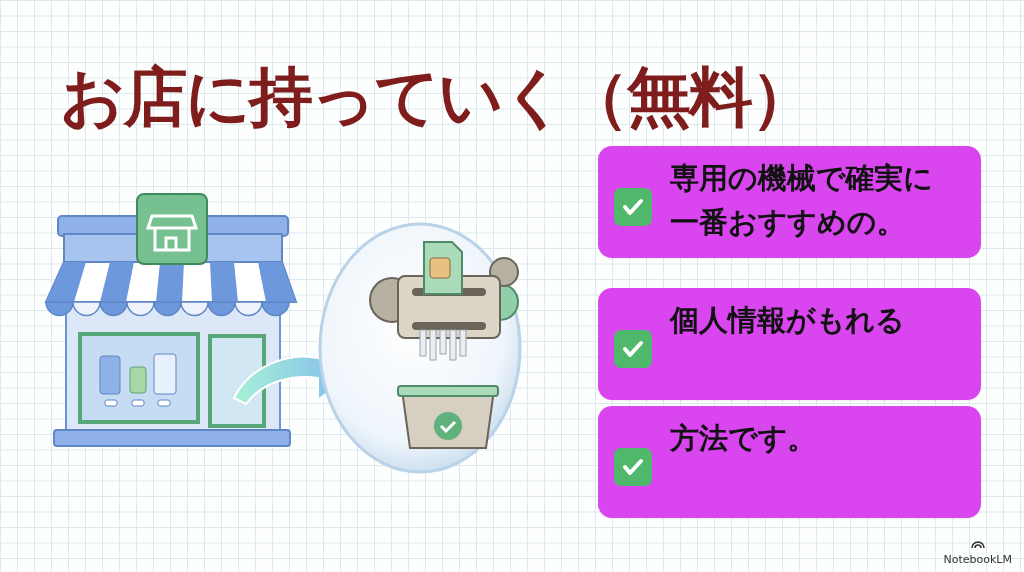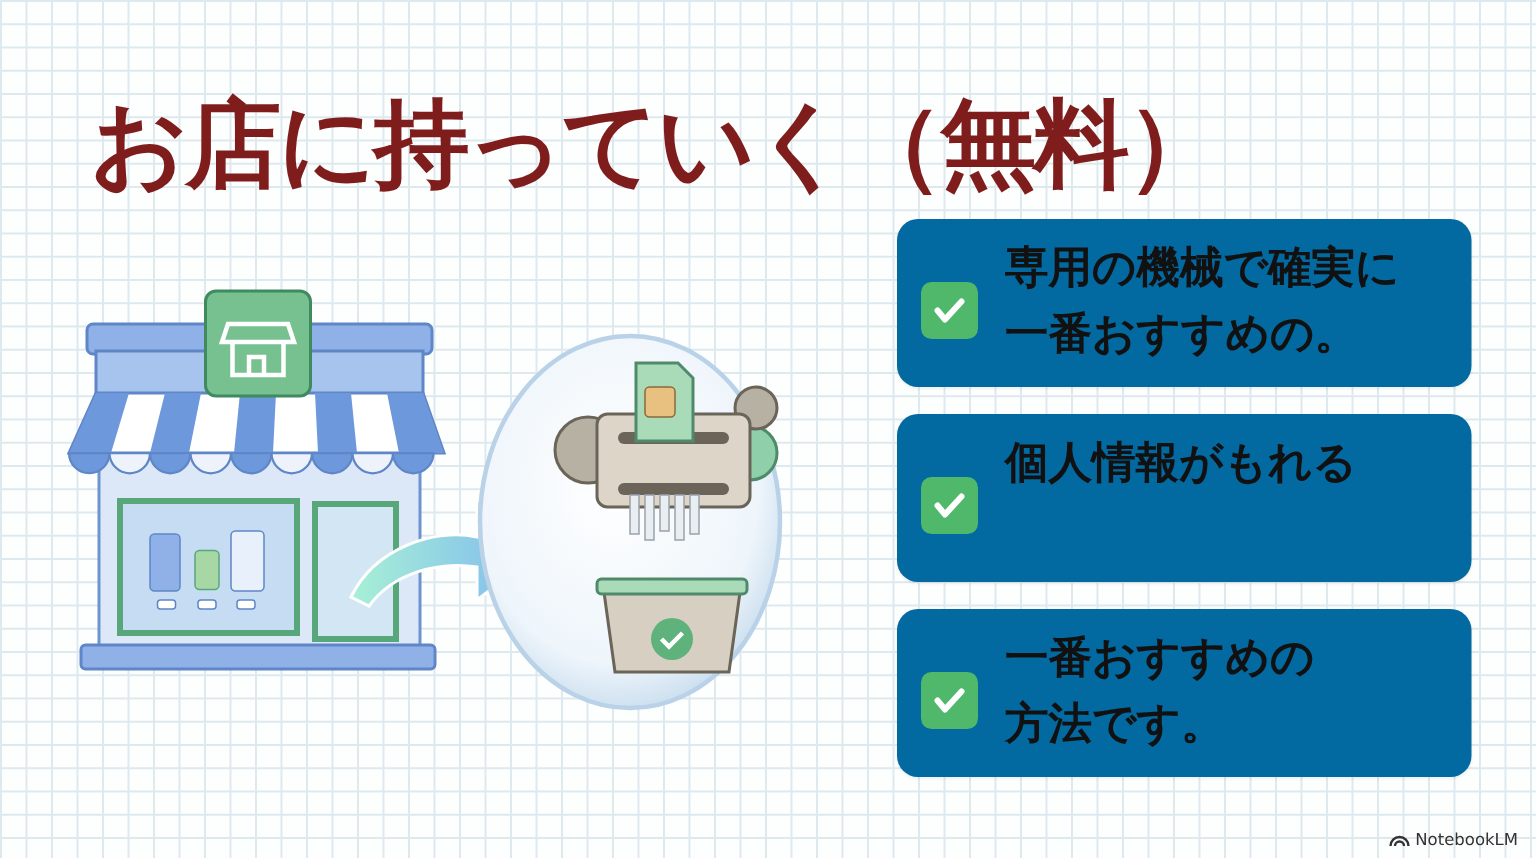--- a/index.html
+++ b/index.html
@@ -12,35 +12,35 @@
     background-size:17px 15.5px;
     font-family:"DejaVu Sans", sans-serif;
   }
   .title {
     position:absolute; left:60px; top:52px;
     font-size:64px; font-weight:bold; color:#7f1d1d; letter-spacing:-2px;
     line-height:90px; white-space:nowrap;
   }
   .card {
     position:absolute; left:598px; width:383px; height:112px;
-    background:#0369a1; border-radius:14px;
+    background:#d946ef; border-radius:14px;
     box-shadow:0 1px 2px rgba(0,0,0,0.06);
   }
   .card .check {
     position:absolute; left:16px; top:42px; width:38px; height:38px;
     background:#4fb86a; border-radius:7px;
   }
   .card .check svg { position:absolute; left:6px; top:6px; }
   .card .text {
     position:absolute; left:72px; top:10px; right:10px;
     font-size:29px; font-weight:bold; color:#111; line-height:44px;
   }
   .footer {
     position:absolute; right:12px; bottom:6px; font-size:11px; color:#333;
-    display:flex; align-items:center; gap:4px;
+    display:flex; align-items:center; gap:4px;flex-direction:column;
   }
   .illus { position:absolute; left:0; top:0; }
 </style>
 </head>
 <body>
 
 <div class="title">お店に持っていく（無料）</div>
 
 <svg class="illus" width="600" height="572" viewBox="0 0 600 572">
 
@@ -127,39 +127,38 @@
     <svg width="26" height="26" viewBox="0 0 26 26">
         <path d="M5 13 l5 6 l11 -12" fill="none" stroke="#fff" stroke-width="4" stroke-linecap="round" stroke-linejoin="round"></path>
       </svg>
   </div>
   <div class="text">
     <div>専用の機械で確実に</div>
     <div>一番おすすめの。</div>
   </div>
 </div>
 
-<div class="card" style="top:276px;">
+<div class="card" style="top:288px;">
   <div class="check">
     <svg width="26" height="26" viewBox="0 0 26 26">
         <path d="M5 13 l5 6 l11 -12" fill="none" stroke="#fff" stroke-width="4" stroke-linecap="round" stroke-linejoin="round"></path>
       </svg>
   </div>
   <div class="text">
     <div>個人情報がもれる</div>
   </div>
 </div>
 
 <div class="card" style="top:406px;">
   <div class="check">
     <svg width="26" height="26" viewBox="0 0 26 26">
         <path d="M5 13 l5 6 l11 -12" fill="none" stroke="#fff" stroke-width="4" stroke-linecap="round" stroke-linejoin="round"></path>
       </svg>
   </div>
   <div class="text">
-    <div>一番おすすめの</div>
     <div>方法です。</div>
   </div>
 </div>
 
 <div class="footer">
   <svg width="14" height="10" viewBox="0 0 14 10">
       <path d="M1 9 a6 6 0 0 1 12 0 M4 9 a3 3 0 0 1 6 0" fill="none" stroke="#333" stroke-width="1.6"></path>
     </svg>
   <span>NotebookLM</span>
 </div>

